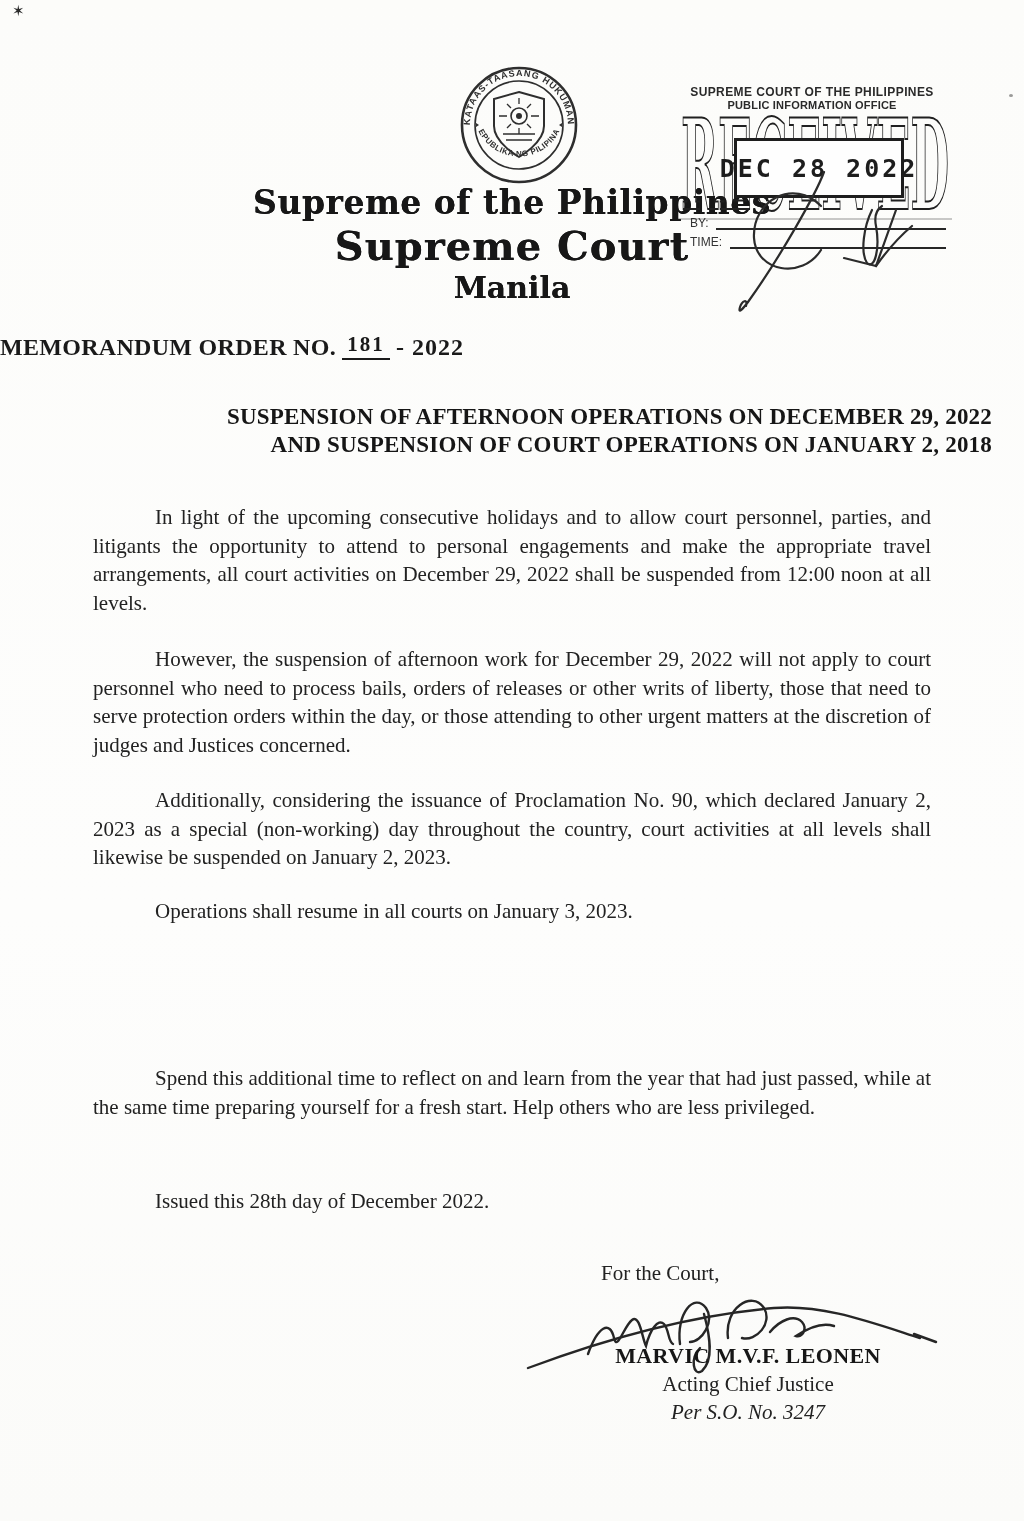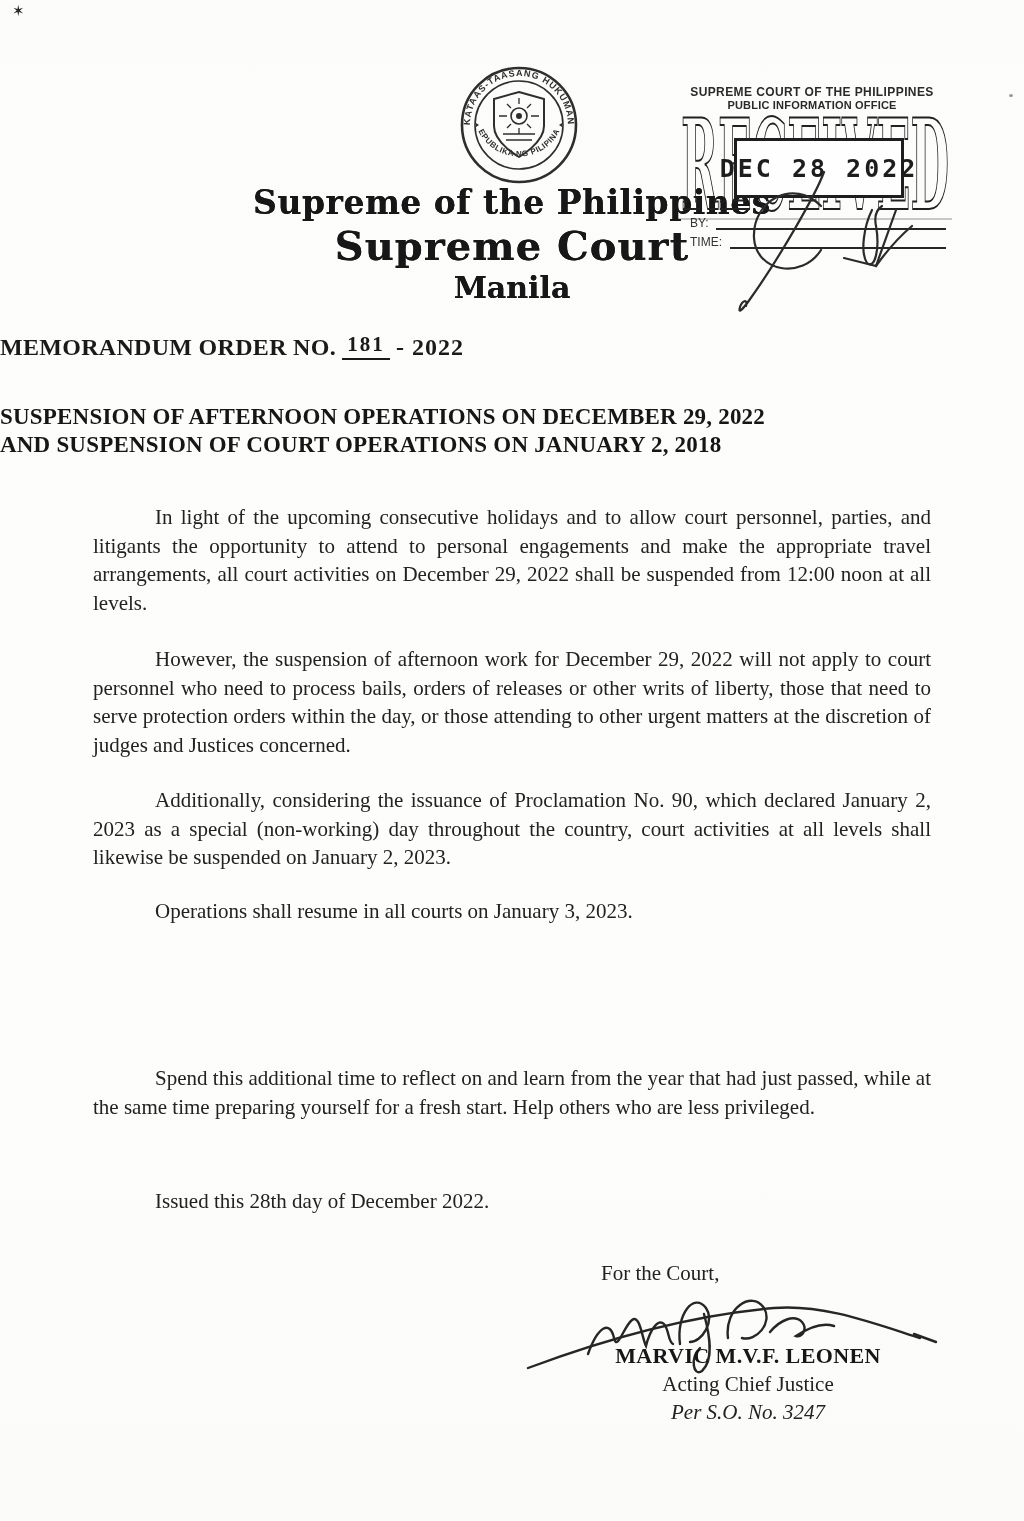--- a/index.html
+++ b/index.html
@@ -32,21 +32,21 @@
   .byline { position:absolute; left:14px; font-family:"Liberation Sans", sans-serif;
             font-size:12px; font-weight:normal; color:#333; z-index:1; }
   .by-rule { position:absolute; height:0; border-bottom:2px solid #262626; z-index:1; }
   .scrawl-svg { position:absolute; left:48px; top:78px; z-index:3; }
   
   .order-line { position:absolute; left:0; top:334px; width:1024px; text-align:left;
                 font-weight:bold; font-size:24px; color:#1a1a1a; letter-spacing:.3px; }
   .order-number { display:inline-block; font-size:21px; border-bottom:2px solid #1a1a1a;
                   padding:0 5px 1px 5px; position:relative; top:-4px; letter-spacing:2px; }
   .order-suffix { letter-spacing:1px; }
-  .doc-title { position:absolute; left:0; top:403px; width:992px; text-align:left;
+  .doc-title { position:absolute; left:0; top:403px; width:992px; text-align:right;
                font-weight:bold; font-size:23px; line-height:28px; color:#161616;
                letter-spacing:.2px; }
   
   .para { position:absolute; left:93px; width:838px; font-size:21px; line-height:28.5px;
           text-align:justify; text-indent:62px; color:#222; }
   .p1 { top:503px; } .p2 { top:645px; } .p3 { top:786px; } .p4 { top:897px; }
   .p5 { top:951px; } .p6 { top:1064px; }
   .issued { top:1187px; text-align:left; }
   
   .for-court { position:absolute; left:601px; top:1261px; font-size:21px; color:#222; }

